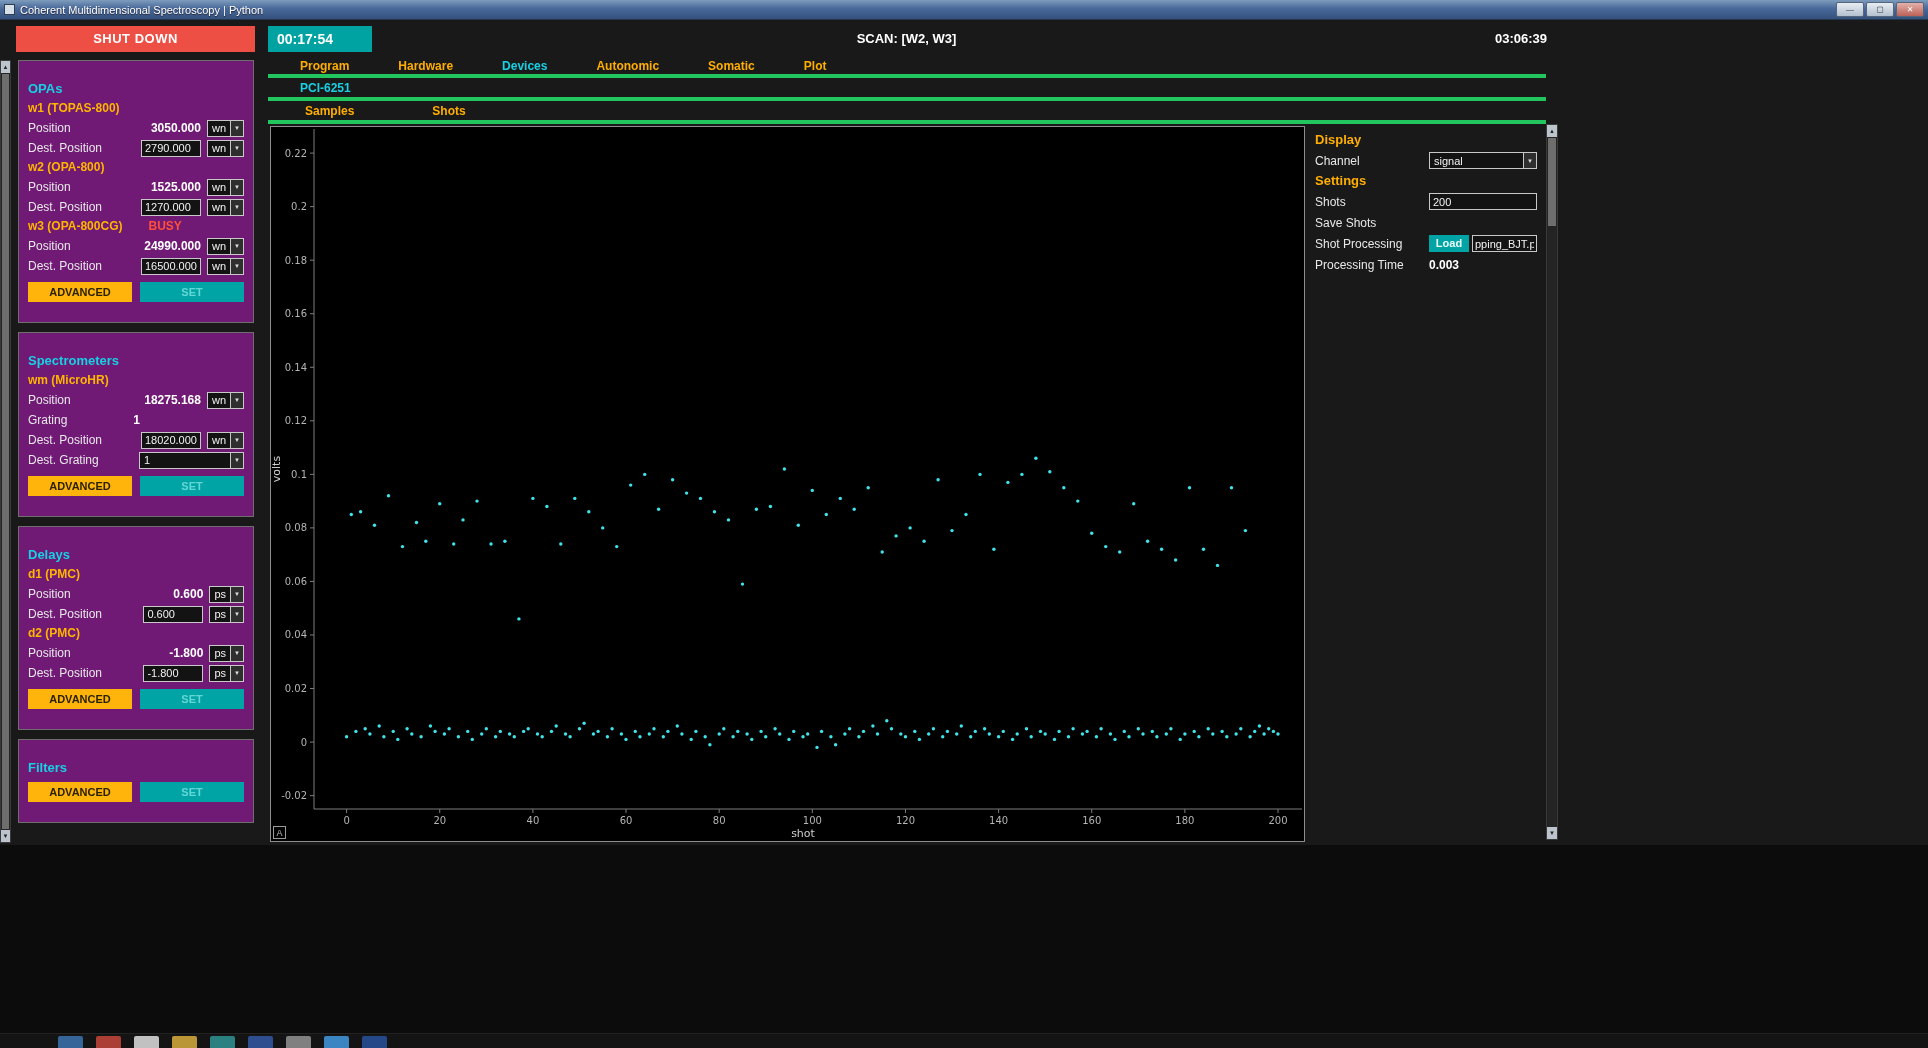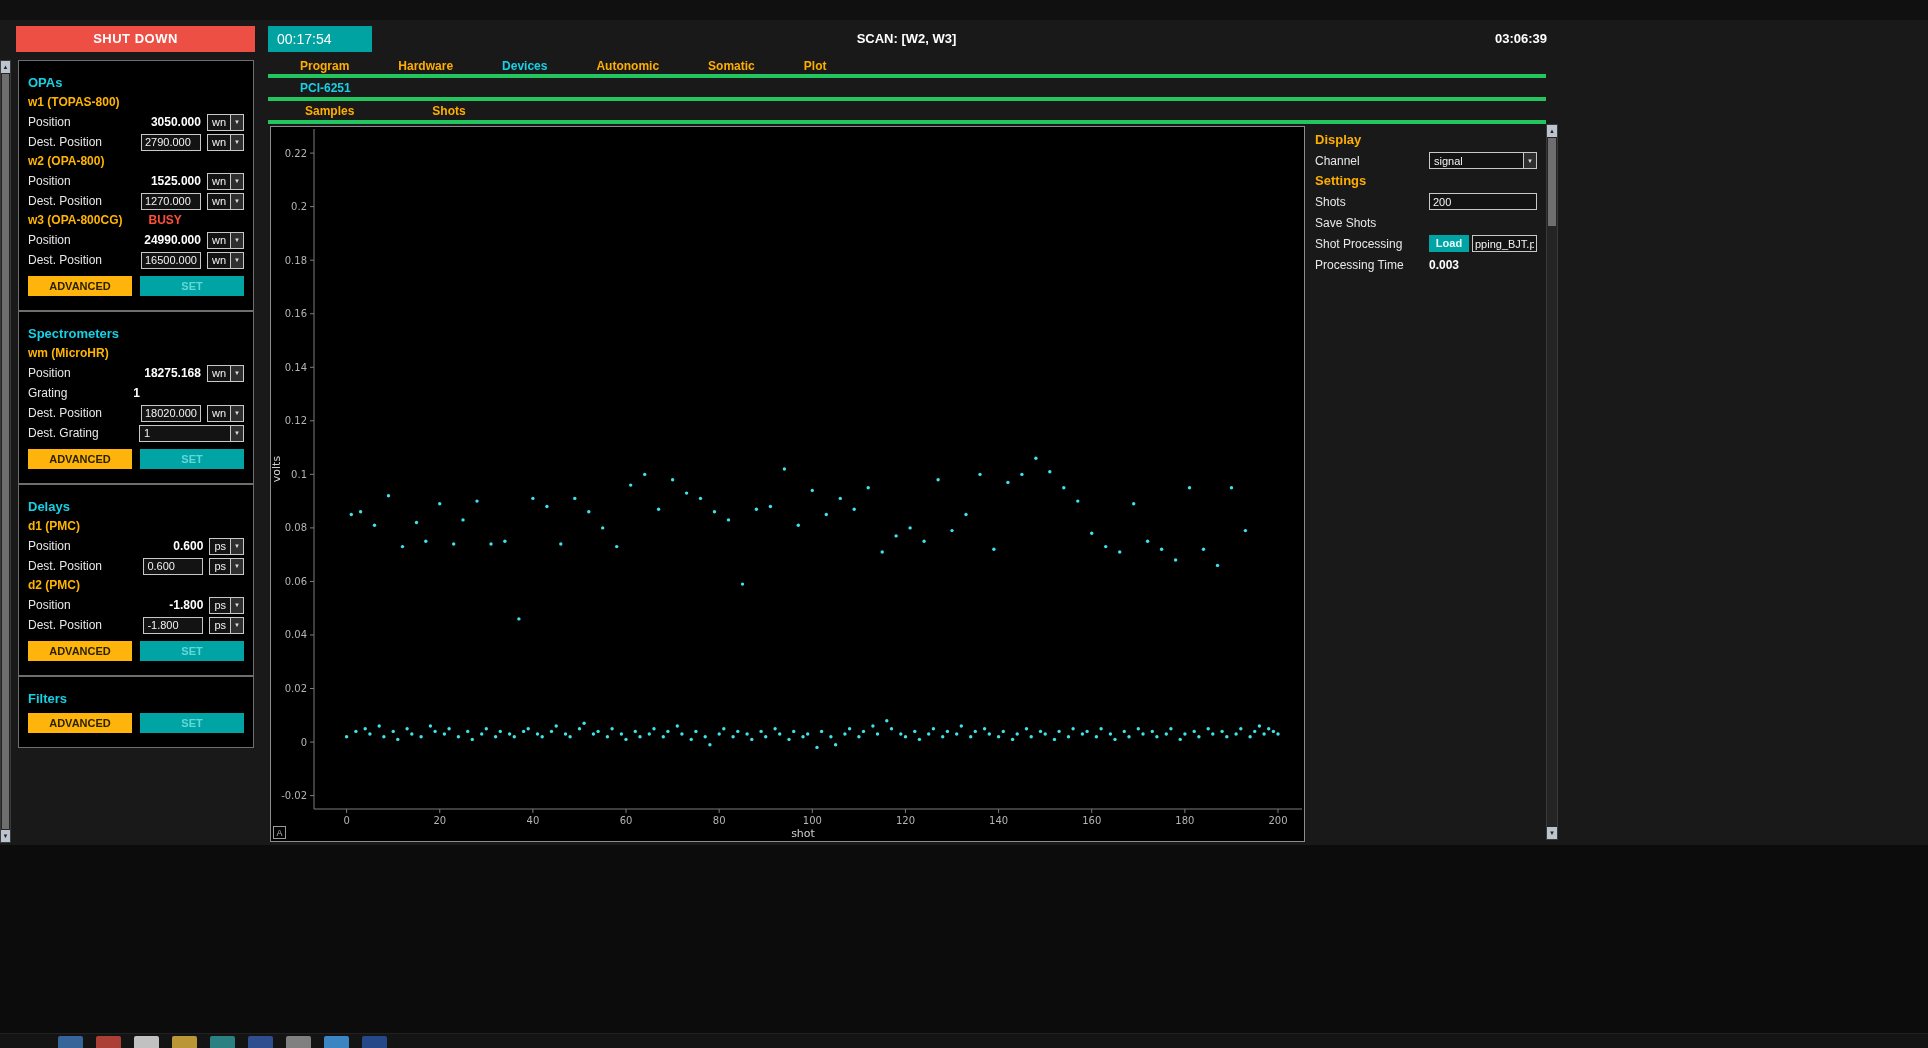--- a/index.html
+++ b/index.html
@@ -9,36 +9,36 @@
 .titlebar{position:absolute;left:0;top:0;width:100%;height:20px;background:linear-gradient(180deg,#7e9cbc,#48699a 45%,#35517c);display:flex;align-items:center;padding:0 4px;border-bottom:1px solid #22354d}
 .app-icon{width:11px;height:11px;background:#d7dfe8;border:1px solid #2c3e50;margin-right:5px}
 .title-text{color:#fff;font-size:11px;text-shadow:0 1px 1px #223}
 .win-btns{margin-left:auto;display:flex;gap:2px}
 .wbtn{width:28px;height:15px;background:linear-gradient(#e7edf3,#b3c0cf);border:1px solid #54667c;border-radius:2px;color:#333;font-size:8px;line-height:13px;text-align:center;cursor:pointer}
 .wbtn.close{background:linear-gradient(#e3b1aa,#bd6158);color:#fff}
 
 .appwin{position:absolute;left:0;top:20px;width:100%;height:825px;background:#191919}
 .topbar{position:absolute;left:0;top:0;width:100%;height:38px}
 .shutdown{position:absolute;left:16px;top:6px;width:239px;height:26px;background:#ee4f44;color:#ffffff;font-weight:bold;font-size:13px;text-align:center;line-height:26px;letter-spacing:.5px;cursor:pointer}
-.timer{position:absolute;left:268px;top:6px;width:104px;height:26px;background:#00a2a2;color:#fff;font-weight:normal;font-size:14px;line-height:26px;padding-left:9px}
+.timer{position:absolute;left:268px;top:6px;width:104px;height:26px;background:#00a2a2;color:#fff;font-weight:bold;font-size:14px;line-height:26px;padding-left:9px}
 .scan{position:absolute;left:268px;right:383px;top:6px;height:26px;line-height:26px;text-align:center;color:#fff;font-weight:bold;font-size:13px}
 .clock{position:absolute;right:381px;top:6px;height:26px;line-height:26px;color:#fff;font-weight:bold;font-size:13px}
 .mainrow{position:absolute;left:0;top:38px;width:100%;height:787px}
 
 .vscroll{position:absolute;background:#242424;border:1px solid #3a3a3a}
 .vscroll.leftbar{left:0;top:2px;width:11px;height:783px}
 .vscroll.rightbar{left:1546px;top:66px;width:12px;height:716px}
 .sarrow{height:12px;background:#bcc4cd;color:#222;font-size:6px;text-align:center;line-height:12px;cursor:pointer}
 .sarrow.bottom{position:absolute;bottom:0;left:0;right:0}
 .sthumb{position:absolute;left:1px;right:1px;background:#6e6e6e}
 .leftbar .sthumb{top:13px;bottom:13px}
 .rightbar .sthumb{top:13px;height:88px}
 
 .sidebar{position:absolute;left:11px;top:0;width:250px;height:787px;padding:2px 7px;background:#191919}
-.section{border:1px solid #6e6e6e;background:#000000;padding:14px 9px}
+.section{border:1px solid #6e6e6e;background:#701a75;margin-bottom:9px;padding:20px 9px}
 .sec-title{color:#17d0e4;font-weight:bold;font-size:13px;margin-bottom:4px}
 .dev-row{display:flex;align-items:center;gap:26px;height:15px;margin:2px 0 4px}
 .dev-name{color:#ffb400;font-weight:bold;font-size:12px}
 .busy{color:#ff4f38;font-weight:bold;font-size:12px}
 .row{display:flex;align-items:center;height:18px;margin-bottom:2px}
 .lbl{color:#e8e8e8;font-size:12px;white-space:nowrap}
 .val{margin-left:auto;margin-right:6px;color:#fff;font-weight:bold;font-size:12px;max-width:64px;overflow:hidden;white-space:nowrap}
 .val-left{margin-left:66px;color:#fff;font-weight:bold;font-size:12px}
 .tbox{margin-left:auto;width:60px;height:17px;background:#131313;border:1px solid #c8c8c8;color:#f2f2f2;font-size:11px;font-family:inherit;padding:0 3px;margin-right:6px}
 .combo{display:flex;align-items:center;height:17px;border:1px solid #c8c8c8;background:#131313;cursor:pointer}
@@ -76,20 +76,29 @@
 
 .desktopgap{position:absolute;left:0;top:845px;width:100%;height:188px;background:#0c0c0c}
 .taskbar{position:absolute;left:0;bottom:0;width:100%;height:15px;background:#141414;display:flex;align-items:flex-start;gap:13px;padding-left:58px;border-top:1px solid #222}
 .ticon{display:inline-block;width:25px;height:13px;margin-top:2px;border-radius:2px 2px 0 0;opacity:.92}
 </style>
 </head>
 <body>
 
 <div class="screen">
 
+  <div class="titlebar">
+    <span class="app-icon"></span>
+    <span class="title-text">Coherent Multidimensional Spectroscopy | Python</span>
+    <span class="win-btns">
+      <span class="wbtn">—</span>
+      <span class="wbtn">▢</span>
+      <span class="wbtn close">✕</span>
+    </span>
+  </div>
 
   <div class="appwin">
     <div class="topbar">
       <div class="shutdown">SHUT DOWN</div>
       <div class="timer">00:17:54</div>
       <div class="scan">SCAN: [W2, W3]</div>
       <div class="clock">03:06:39</div>
     </div>
 
     <div class="mainrow">

